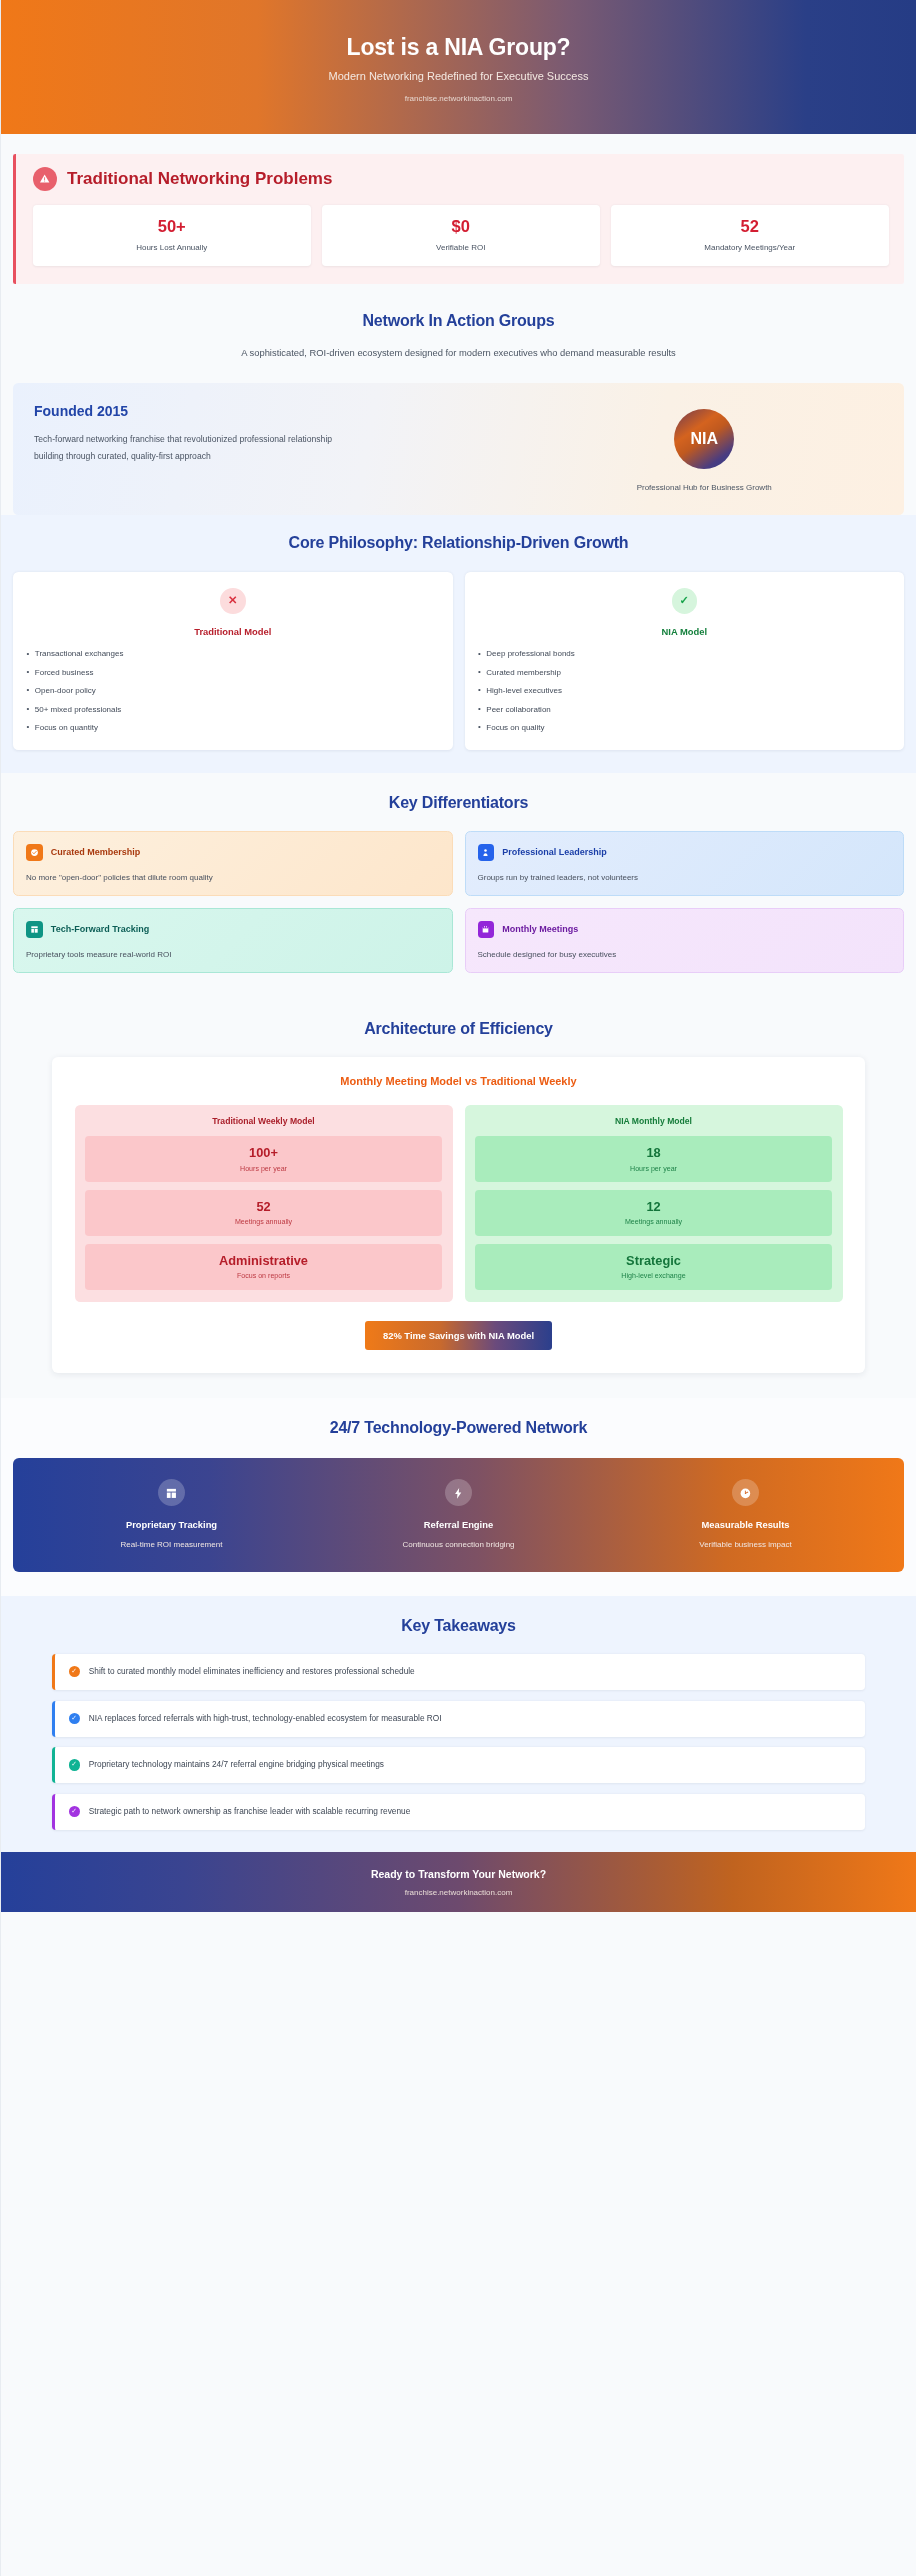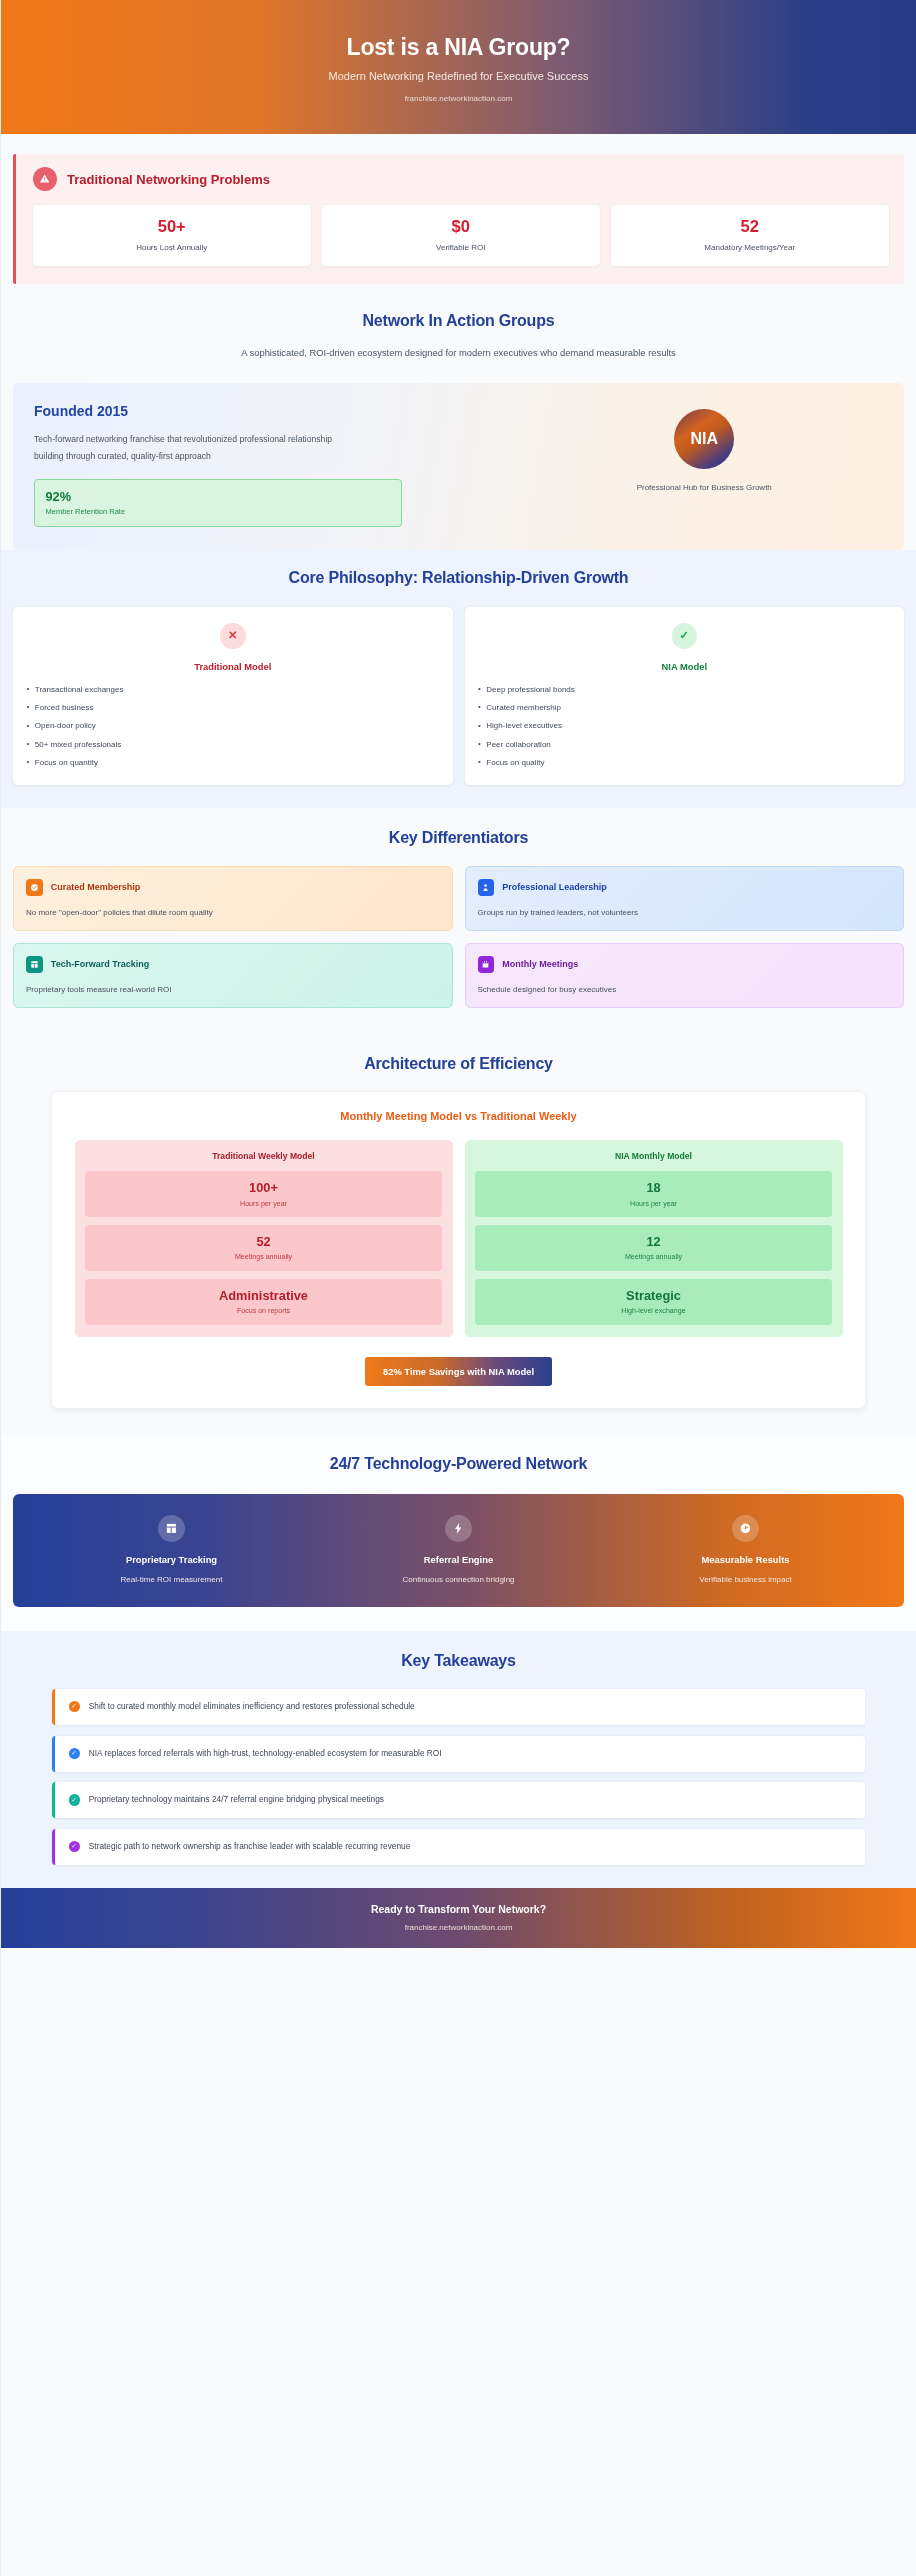--- a/index.html
+++ b/index.html
@@ -63,21 +63,21 @@
     padding: 13.5px 15px 18px 16.5px;
   }
   .prob-head { display: flex; align-items: center; gap: 10.5px; margin-bottom: 13.5px; }
   .warn-circle {
     width: 24px; height: 24px; border-radius: 50%;
     background: #e8606c;
     display: flex; align-items: center; justify-content: center;
     color: #fff; font-size: 12.8px; font-weight: bold; flex: 0 0 auto;
     line-height: 1;
   }
-  .prob-head-title { color: #b61d2a; font-weight: bold; font-size: 13px; }
+  .prob-head-title { color: #b61d2a; font-weight: bold; font-size: 17px; }
   .stat-row { display: flex; gap: 10.5px; }
   .stat-card {
     flex: 1;
     background: #ffffff;
     border-radius: 3.8px;
     padding: 12px 6px 13.5px;
     text-align: center;
     box-shadow: 0 0.8px 2.3px rgba(30,40,60,0.07);
   }
   .stat-num { color: #d31e32; font-weight: bold; font-size: 16.5px; margin-bottom: 7.5px; }
@@ -327,24 +327,20 @@
     </div>
   </div>
 
   <div class="intro sec-white">
     <div class="sec-title">Network In Action Groups</div>
     <div class="intro-sub">A sophisticated, ROI-driven ecosystem designed for modern executives who demand measurable results</div>
     <div class="founded-card">
       <div class="founded-left">
         <div class="founded-title">Founded 2015</div>
         <div class="founded-desc">Tech-forward networking franchise that revolutionized professional relationship building through curated, quality-first approach</div>
-        <div class="retention">
-          <div class="retention-num">92%</div>
-          <div class="retention-lbl">Member Retention Rate</div>
-        </div>
       </div>
       <div class="founded-right">
         <div class="nia-circle">
           <span>NIA</span>
         </div>
         <div class="nia-caption">Professional Hub for Business Growth</div>
       </div>
     </div>
   </div>
 

